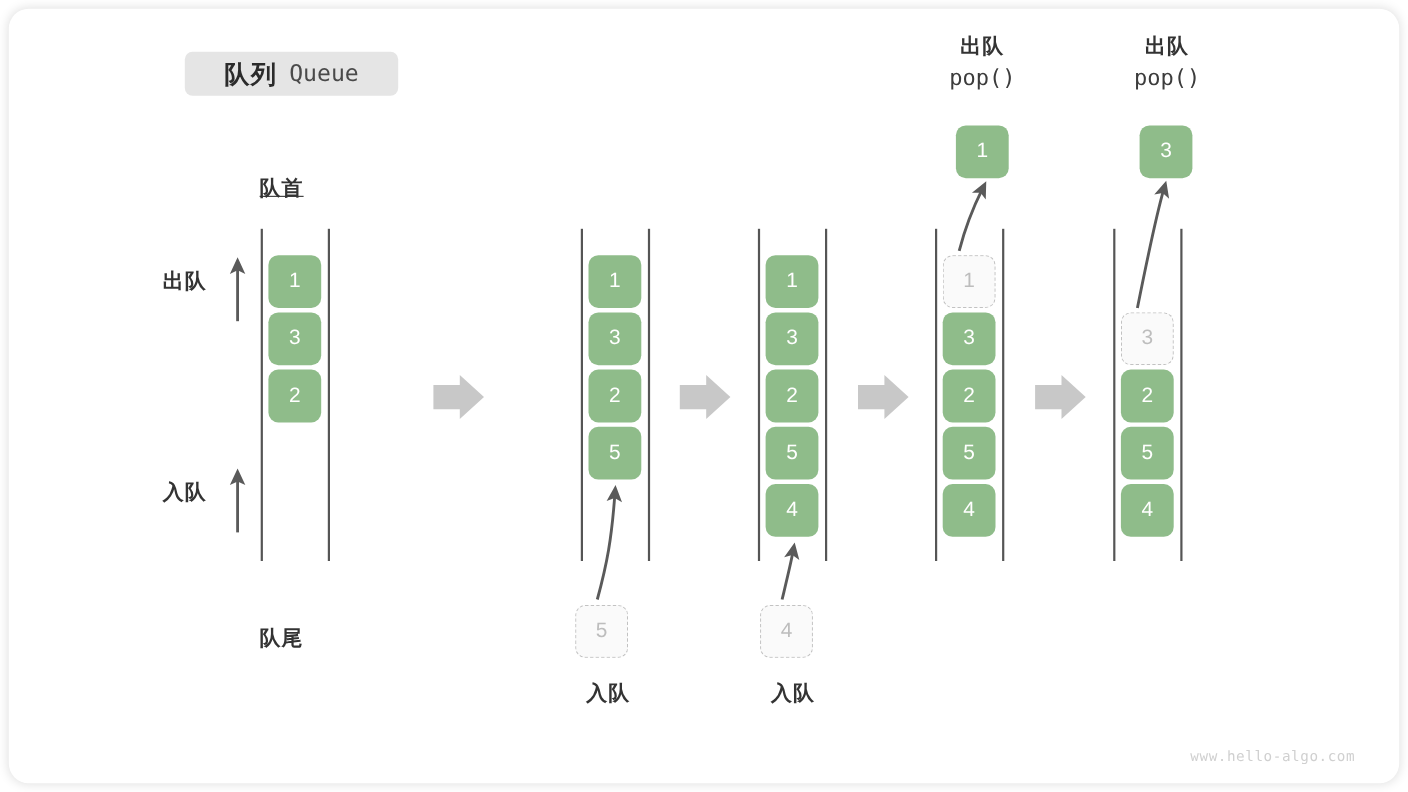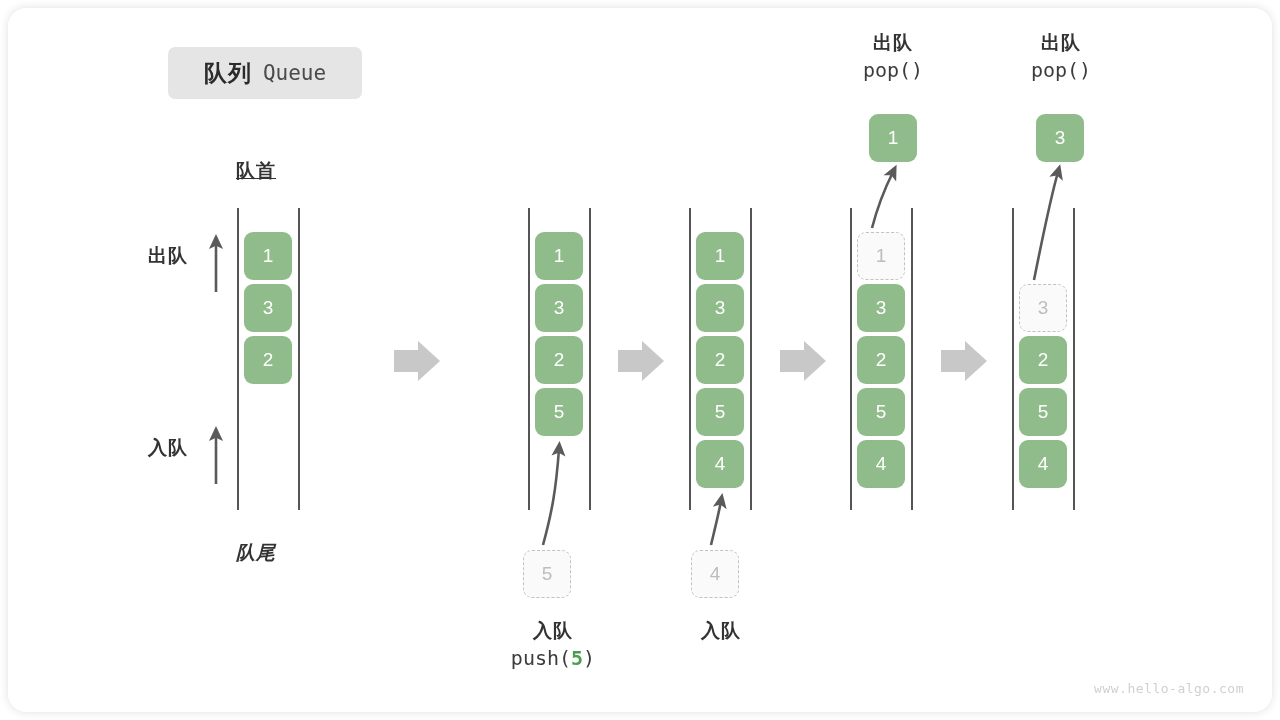--- a/index.html
+++ b/index.html
@@ -13,21 +13,21 @@
     width:1264px;height:704px;
     background:#ffffff;
     border-radius:18px;
     box-shadow:0 0 10px rgba(0,0,0,0.13);
   }
   #stage{position:absolute;left:0;top:0;width:1280px;height:720px;}
 
   
   #title-badge{
     position:absolute;left:168px;top:47px;
-    width:194px;height:52px;
+    width:194px;height:40px;
     background:#e5e5e5;border-radius:7px;
     display:flex;align-items:center;justify-content:center;
   }
   #title-badge .cn{
     font-size:23px;font-weight:bold;color:#2b2b2b;letter-spacing:1px;
   }
   #title-badge .en{
     font-family:"DejaVu Sans Mono","Liberation Mono",monospace;
     font-size:21px;color:#4a4a4a;margin-left:11px;
   }
@@ -68,59 +68,58 @@
     line-height:26px;
   }
   .op-caption .l2{
     font-family:"DejaVu Sans Mono","Liberation Mono",monospace;
     font-size:20px;color:#3c3c3c;line-height:28px;text-align:center;
   }
   .op-caption .l2 .hl{color:#4a9d4a;font-weight:bold;}
 
   
   #watermark{
-    position:absolute;right:36px;bottom:24px;
+    position:absolute;right:48px;bottom:24px;
     font-family:"DejaVu Sans Mono","Liberation Mono",monospace;
     font-size:13px;color:#d0d0d0;letter-spacing:0.5px;margin-top:22px;
   }
   svg.ov{position:absolute;left:0;top:0;width:1280px;height:720px;pointer-events:none;}
 </style>
 </head>
 <body>
 
 <div id="card"></div>
 
 <div id="stage">
 
   <div id="title-badge">
     <span class="cn">队列</span>
     <span class="en">Queue</span>
   </div>
 
   <div class="cn-label" style="left:236px;top:158px;text-decoration:underline;">队首</div>
-  <div class="cn-label" style="left:236px;top:540px;font-style:italic;">队尾</div>
+  <div class="cn-label" style="left:236px;top:567px;">队尾</div>
   <div class="cn-label" style="left:148px;top:243px;">出队</div>
   <div class="cn-label" style="left:148px;top:435px;">入队</div>
 
   <div class="rail" style="left:237px;top:208px;height:302px;"></div>
   <div class="rail" style="left:298px;top:208px;height:302px;"></div>
   <div class="box filled" style="left:244px;top:232px;">1</div>
   <div class="box filled" style="left:244px;top:284px;">3</div>
   <div class="box filled" style="left:244px;top:336px;">2</div>
 
   <div class="rail" style="left:528px;top:208px;height:302px;"></div>
   <div class="rail" style="left:589px;top:208px;height:302px;"></div>
   <div class="box filled" style="left:535px;top:232px;">1</div>
   <div class="box filled" style="left:535px;top:284px;">3</div>
   <div class="box filled" style="left:535px;top:336px;">2</div>
   <div class="box filled" style="left:535px;top:388px;">5</div>
   <div class="box ghost" style="left:523px;top:550px;">5</div>
   <div class="op-caption" style="left:463px;top:618px;width:180px;">
     <div class="l1">入队</div>
-    <div class="l2"><span>push(</span><span class="hl">5</span><span>)</span></div>
   </div>
 
   <div class="rail" style="left:689px;top:208px;height:302px;"></div>
   <div class="rail" style="left:750px;top:208px;height:302px;"></div>
   <div class="box filled" style="left:696px;top:232px;">1</div>
   <div class="box filled" style="left:696px;top:284px;">3</div>
   <div class="box filled" style="left:696px;top:336px;">2</div>
   <div class="box filled" style="left:696px;top:388px;">5</div>
   <div class="box filled" style="left:696px;top:440px;">4</div>
   <div class="box ghost" style="left:691px;top:550px;">4</div>

